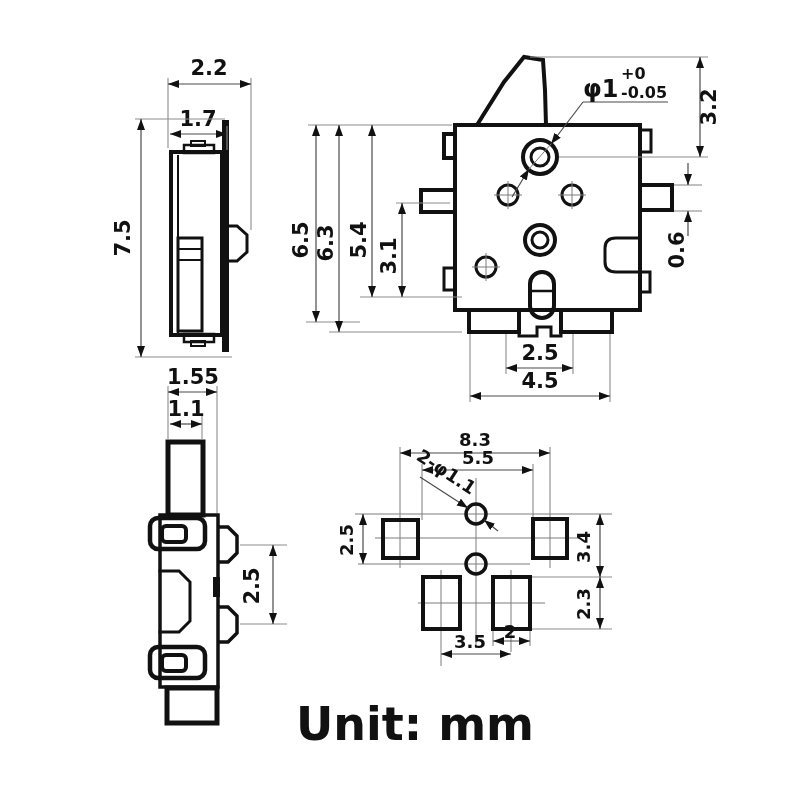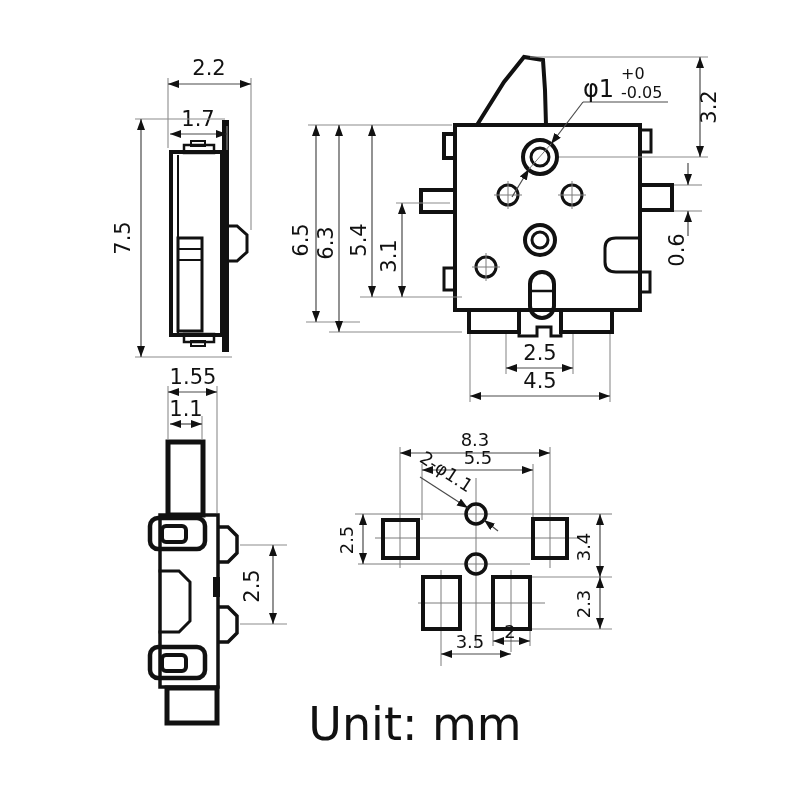--- a/index.html
+++ b/index.html
@@ -1,17 +1,17 @@
 <!DOCTYPE html>
 <html><head>
 <meta charset="utf-8">
 <style>
   html,body{margin:0;padding:0;background:#ffffff;}
   .page{position:relative;width:798px;height:800px;background:#fff;overflow:hidden;
-        font-family:"DejaVu Sans", sans-serif;}
+        font-family:"DejaVu Sans", sans-serif;font-weight:bold;}
   svg{display:block;}
   .part{fill:none;stroke:#111;stroke-linejoin:miter;stroke-linecap:square;}
   .partfill{fill:#111;stroke:none;}
   .ext{stroke:#8c8c8c;stroke-width:1.1;fill:none;}
   .dim{stroke:#4a4a4a;stroke-width:1.2;fill:none;}
   .cl{stroke:#7d7d7d;stroke-width:1;fill:none;}
   .lbl{font-family:"DejaVu Sans",sans-serif;font-size:21px;fill:#111;}
   .lblsm{font-family:"DejaVu Sans",sans-serif;font-size:18px;fill:#111;}
   .tol{font-family:"DejaVu Sans",sans-serif;font-size:16px;fill:#111;}
   .phi{font-family:"DejaVu Sans",sans-serif;font-size:24px;fill:#111;}

